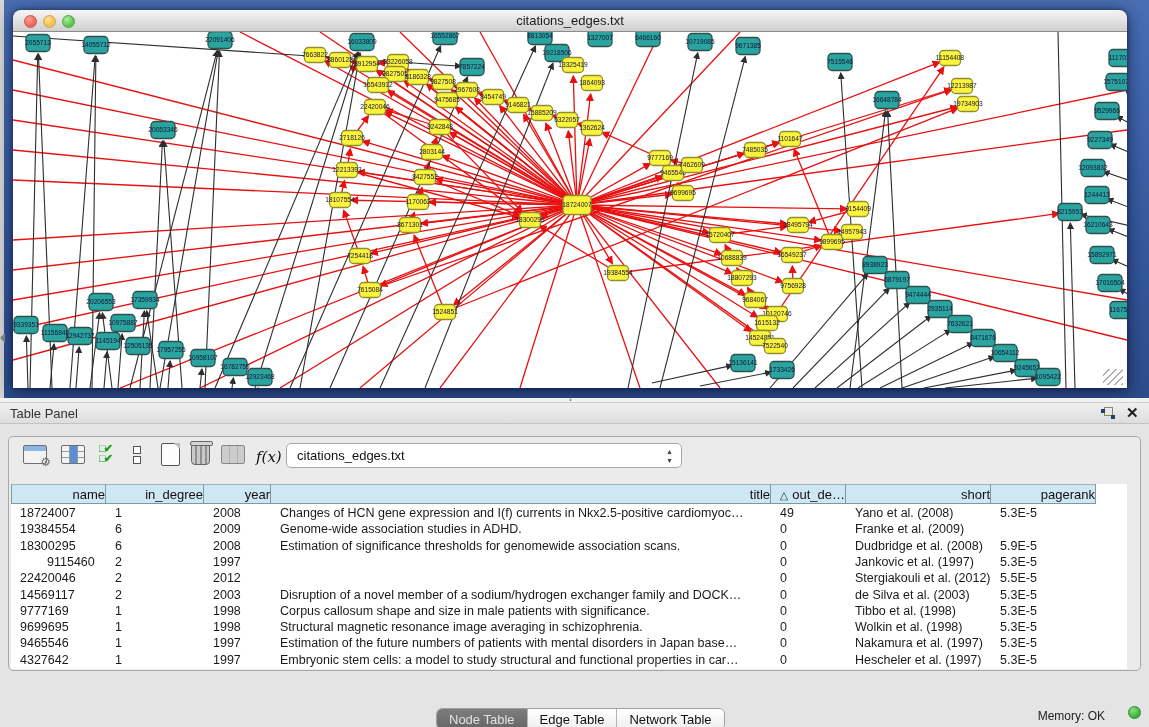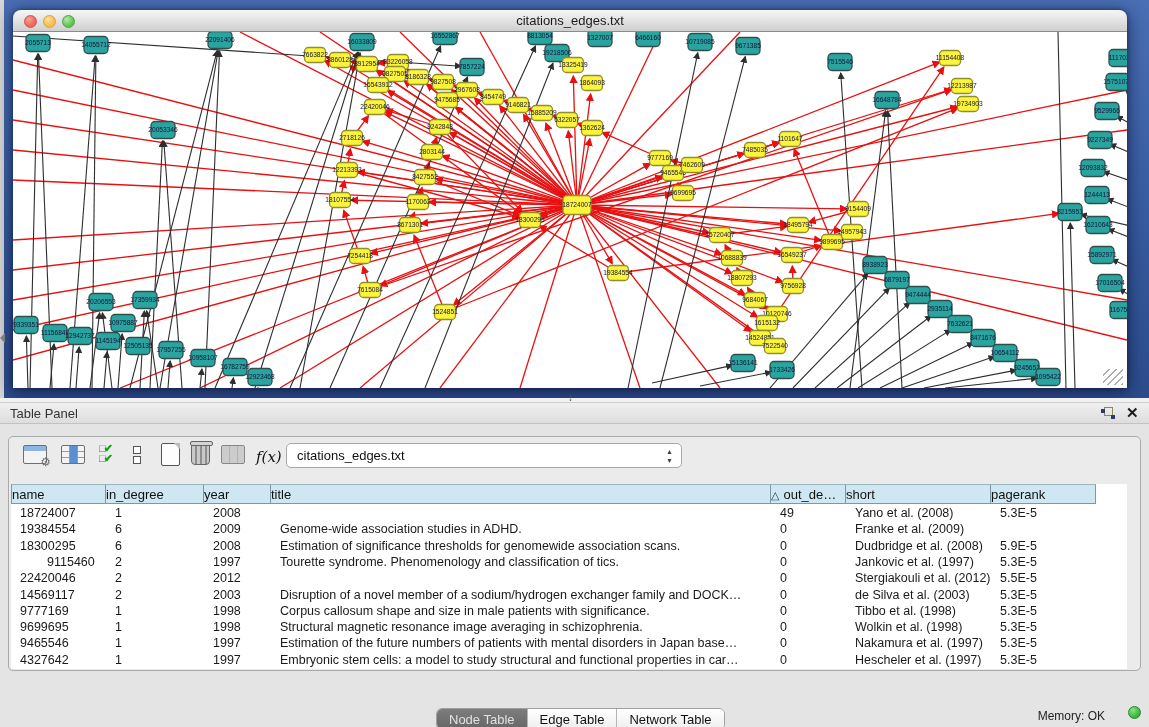--- a/index.html
+++ b/index.html
@@ -59,21 +59,21 @@
   .mini-table.gray { background:
       repeating-linear-gradient(90deg, #c5c5c5 0 7px, #a5a5a5 7px 8px),
       repeating-linear-gradient(0deg, #c5c5c5 0 5px, #a5a5a5 5px 6px); opacity:.8; }
   .fx { font-family:"DejaVu Serif", serif; font-style:italic; font-size:15px; color:#111; }
   #table-select { position:absolute; left:277px; top:6px; width:396px; height:25px; background:#ffffff; border:1px solid #a8a8a8; border-radius:5px; }
   #table-select .val { position:absolute; left:10px; top:4px; font-size:13px; color:#111; }
   #table-select .stepper { position:absolute; right:8px; top:3px; font-size:7px; color:#444; line-height:9px; text-align:center; }
 
   
   #grid { position:absolute; left:2px; top:47px; width:1116px; height:185px; background:#ffffff; overflow:hidden; }
-  .hcell { position:absolute; top:0; height:20px; background:#cfe7f2; border-right:1px solid #7d98a4; border-top:1px solid #9ab4c0; border-bottom:1px solid #7d98a4; font-size:13px; color:#111; text-align:left; line-height:20px; }
+  .hcell { position:absolute; top:0; height:20px; background:#cfe7f2; border-right:1px solid #7d98a4; border-top:1px solid #9ab4c0; border-bottom:1px solid #7d98a4; font-size:13px; color:#111; text-align:right; line-height:20px; }
   .hcell:first-child { border-left:1px solid #7d98a4; }
   .sort-tri { color:#16404e; font-size:11px; margin-right:4px; }
   .row { position:absolute; left:0; width:1108px; height:16.3px; background:#fff; }
   .cell { position:absolute; top:0; height:16.3px; font-size:12.5px; color:#1a1a1a; line-height:16.5px; white-space:nowrap; overflow:hidden; padding-left:9px; }
 
   
   #tabs { position:absolute; left:427px; top:271px; height:22px; display:flex; border:1px solid #a0a0a0; border-radius:6px; overflow:hidden; background:#fff; }
   .tab { height:22px; font-size:13px; line-height:21px; text-align:center; color:#111; background:linear-gradient(180deg,#ffffff,#ededed); border-right:1px solid #b5b5b5; padding:0 12px; }
   .tab:last-child { border-right:none; }
   .tab.sel { background:linear-gradient(180deg,#7d7d7d,#646464); color:#e2e2e2; }
@@ -782,20 +782,21 @@
             <div class="hcell" style="left: 260px; width: 500px;"><span>title</span></div>
             <div class="hcell" style="left: 760px; width: 75px;"><span class="sort-tri">△</span><span>out_de…</span></div>
             <div class="hcell" style="left: 835px; width: 145px;"><span>short</span></div>
             <div class="hcell" style="left: 980px; width: 105px;"><span>pagerank</span></div>
           </div>
         <div id="grows">
             <div class="row" style="top: 21px;">
               <div class="cell" style="left: 0px; width: 95px;">18724007</div>
               <div class="cell" style="left: 95px; width: 98px;">1</div>
               <div class="cell" style="left: 193px; width: 67px;">2008</div>
+              <div class="cell" style="left: 260px; width: 500px;">Changes of HCN gene expression and I(f) currents in Nkx2.5-positive cardiomyoc…</div>
               <div class="cell" style="left: 760px; width: 75px;">49</div>
               <div class="cell" style="left: 835px; width: 145px;">Yano et al. (2008)</div>
               <div class="cell" style="left: 980px; width: 105px;">5.3E-5</div>
             </div>
             <div class="row" style="top: 37.3px;">
               <div class="cell" style="left: 0px; width: 95px;">19384554</div>
               <div class="cell" style="left: 95px; width: 98px;">6</div>
               <div class="cell" style="left: 193px; width: 67px;">2009</div>
               <div class="cell" style="left: 260px; width: 500px;">Genome-wide association studies in ADHD.</div>
               <div class="cell" style="left: 760px; width: 75px;">0</div>
@@ -808,21 +809,20 @@
               <div class="cell" style="left: 193px; width: 67px;">2008</div>
               <div class="cell" style="left: 260px; width: 500px;">Estimation of significance thresholds for genomewide association scans.</div>
               <div class="cell" style="left: 760px; width: 75px;">0</div>
               <div class="cell" style="left: 835px; width: 145px;">Dudbridge et al. (2008)</div>
               <div class="cell" style="left: 980px; width: 105px;">5.9E-5</div>
             </div>
             <div class="row" style="top: 69.9px;">
               <div class="cell" style="left: 0px; width: 95px; padding-left: 36px;">9115460</div>
               <div class="cell" style="left: 95px; width: 98px;">2</div>
               <div class="cell" style="left: 193px; width: 67px;">1997</div>
-              <div class="cell" style="left: 260px; width: 500px;">Tourette syndrome. Phenomenology and classification of tics.</div>
               <div class="cell" style="left: 760px; width: 75px;">0</div>
               <div class="cell" style="left: 835px; width: 145px;">Jankovic et al. (1997)</div>
               <div class="cell" style="left: 980px; width: 105px;">5.3E-5</div>
             </div>
             <div class="row" style="top: 86.2px;">
               <div class="cell" style="left: 0px; width: 95px;">22420046</div>
               <div class="cell" style="left: 95px; width: 98px;">2</div>
               <div class="cell" style="left: 193px; width: 67px;">2012</div>
               <div class="cell" style="left: 760px; width: 75px;">0</div>
               <div class="cell" style="left: 835px; width: 145px;">Stergiakouli et al. (2012)</div>

